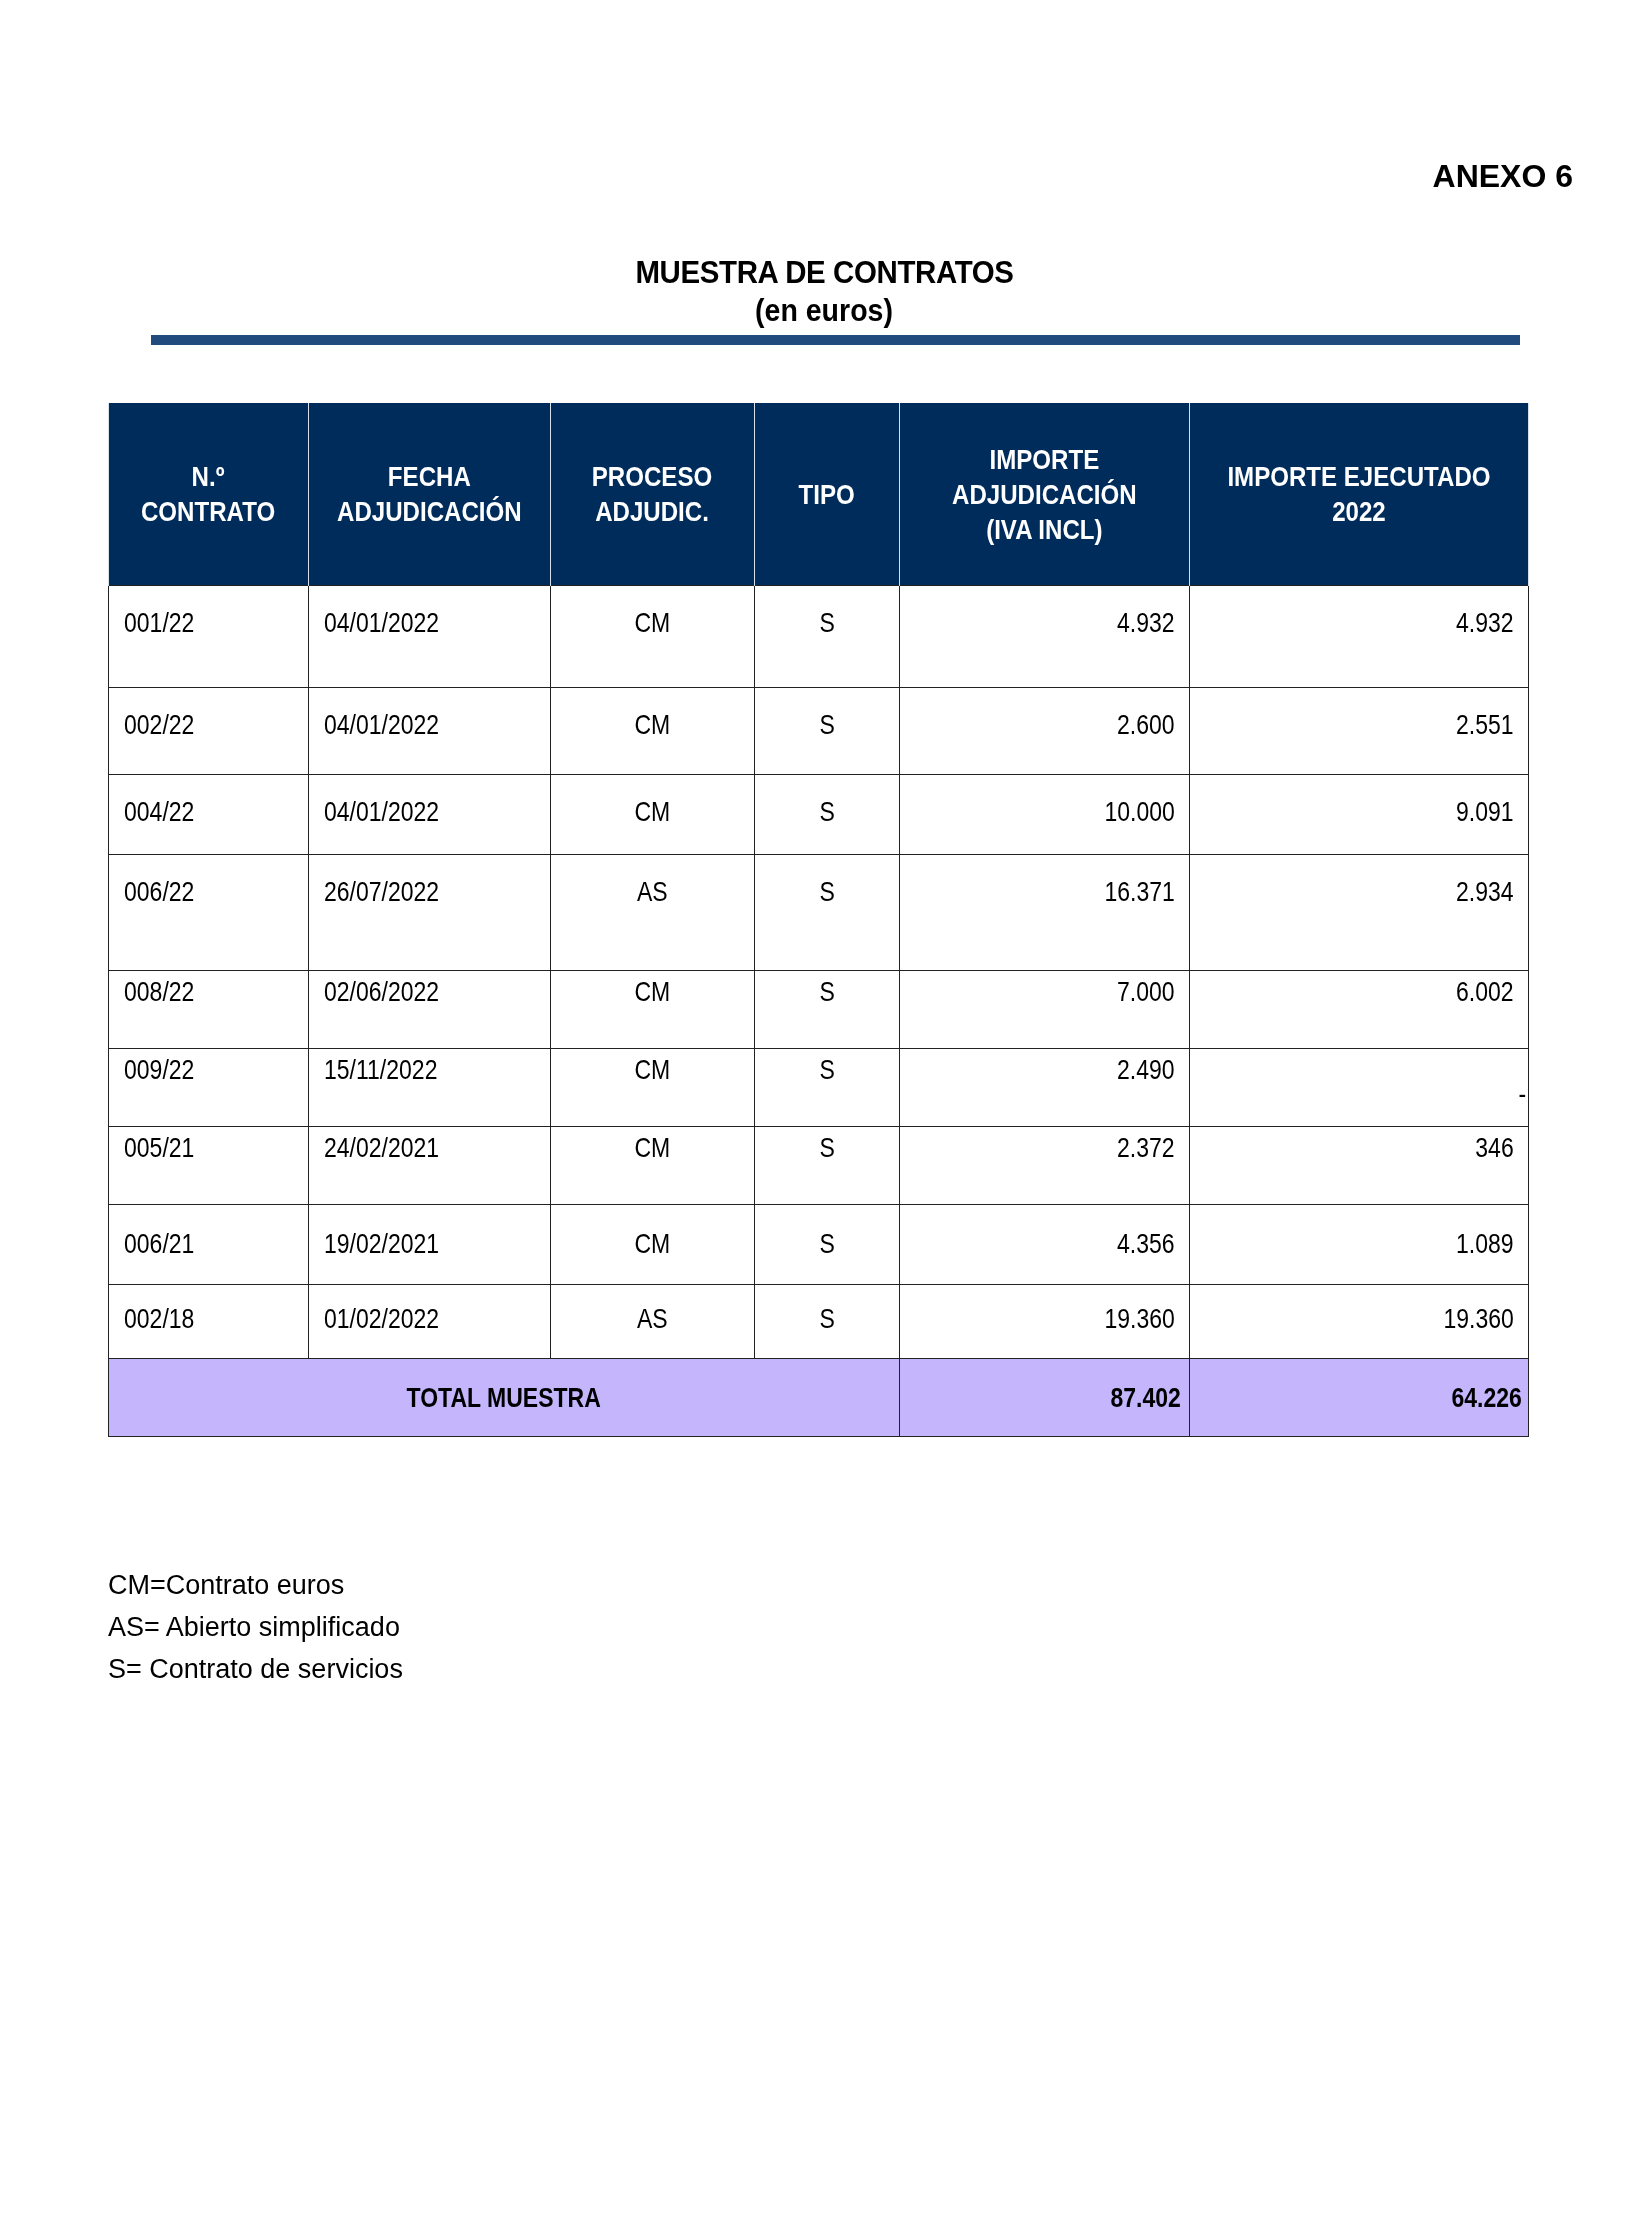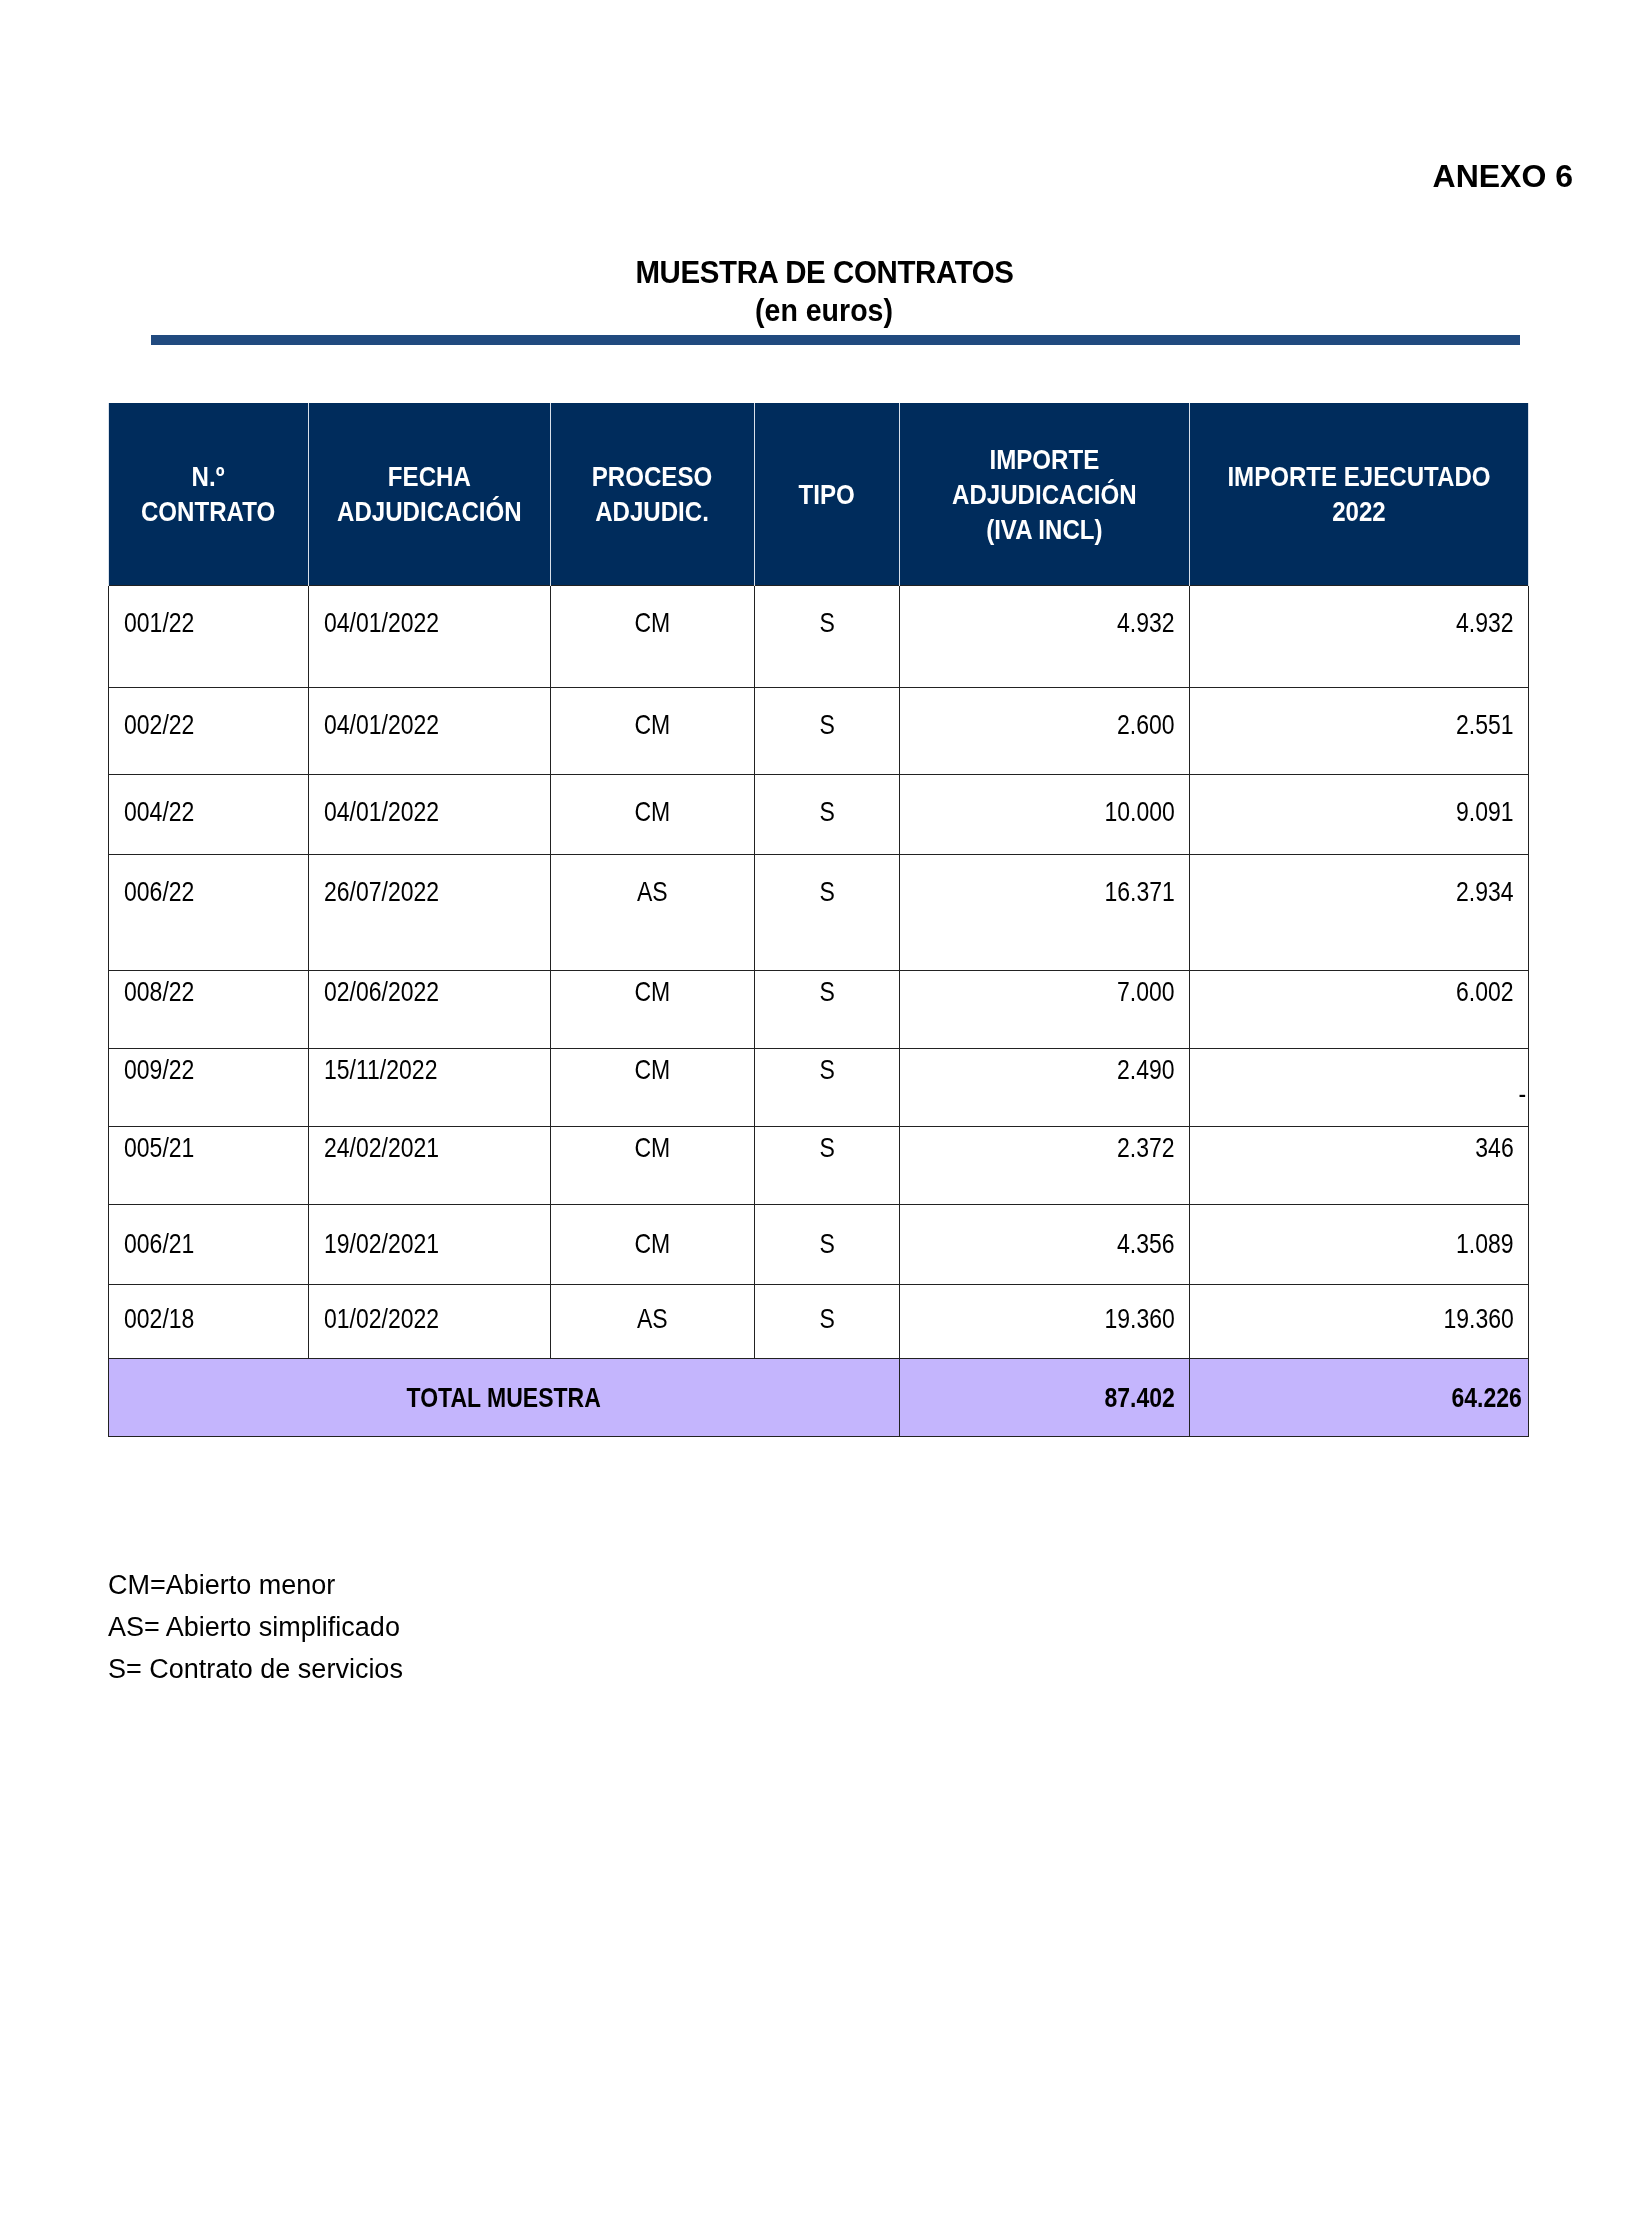--- a/index.html
+++ b/index.html
@@ -131,24 +131,24 @@
     <tr style="height:74px">
       <td><span class="v" style="padding-top:18px">002/18</span></td>
       <td><span class="v" style="padding-top:18px">01/02/2022</span></td>
       <td class="c"><span class="v" style="padding-top:18px">AS</span></td>
       <td class="c"><span class="v" style="padding-top:18px">S</span></td>
       <td class="r"><span class="v" style="padding-top:18px">19.360</span></td>
       <td class="r"><span class="v" style="padding-top:18px">19.360</span></td>
     </tr>
     <tr class="total" style="height:78px">
       <td colspan="4" class="c"><span class="v">TOTAL MUESTRA</span></td>
-      <td class="r" style="padding-right:14px"><span class="v">87.402</span></td>
+      <td class="r" style="padding-right:8px"><span class="v">87.402</span></td>
       <td class="r" style="padding-right:6.5px"><span class="v">64.226</span></td>
     </tr>
   </tbody>
 </table>
 
 <div class="legend">
-  <div>CM=Abierto menor</div>
+  <div>CM=Contrato euros</div>
   <div>AS= Abierto simplificado</div>
   <div>S= Contrato de servicios</div>
 </div>
 
 
 </body></html>

